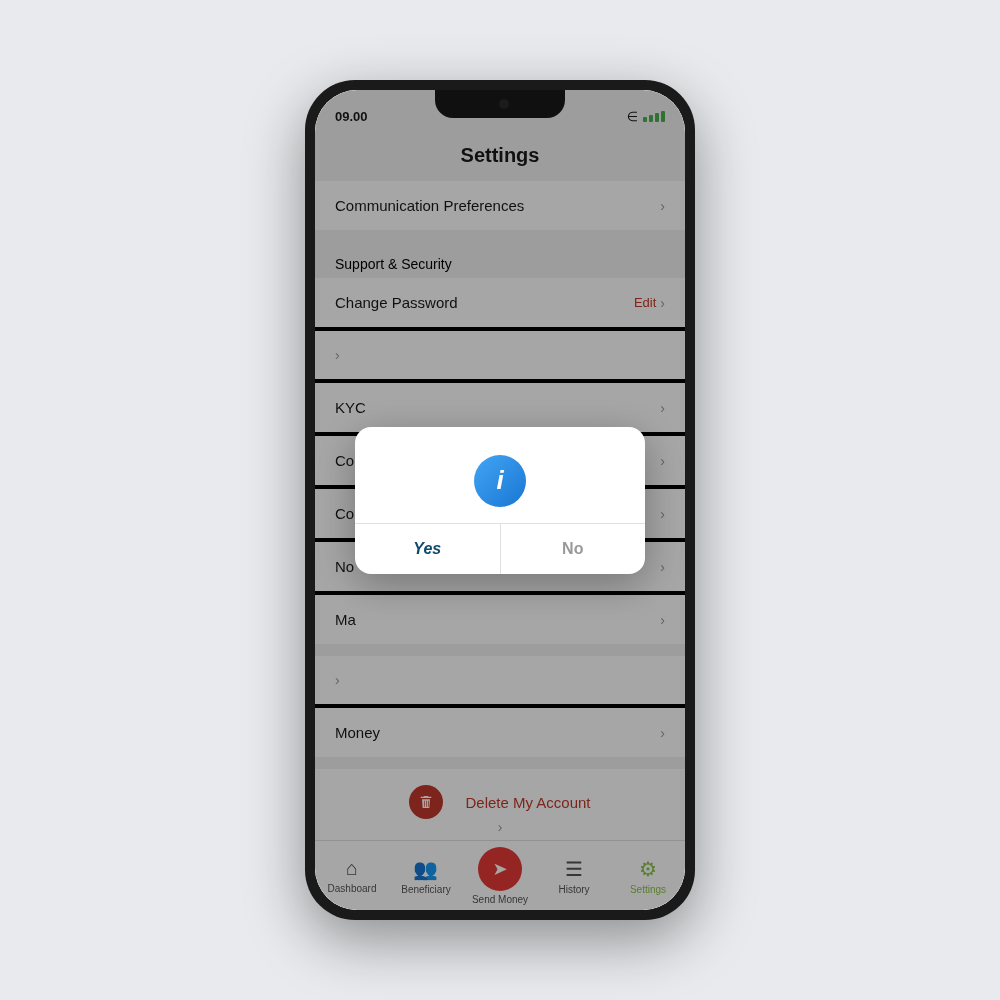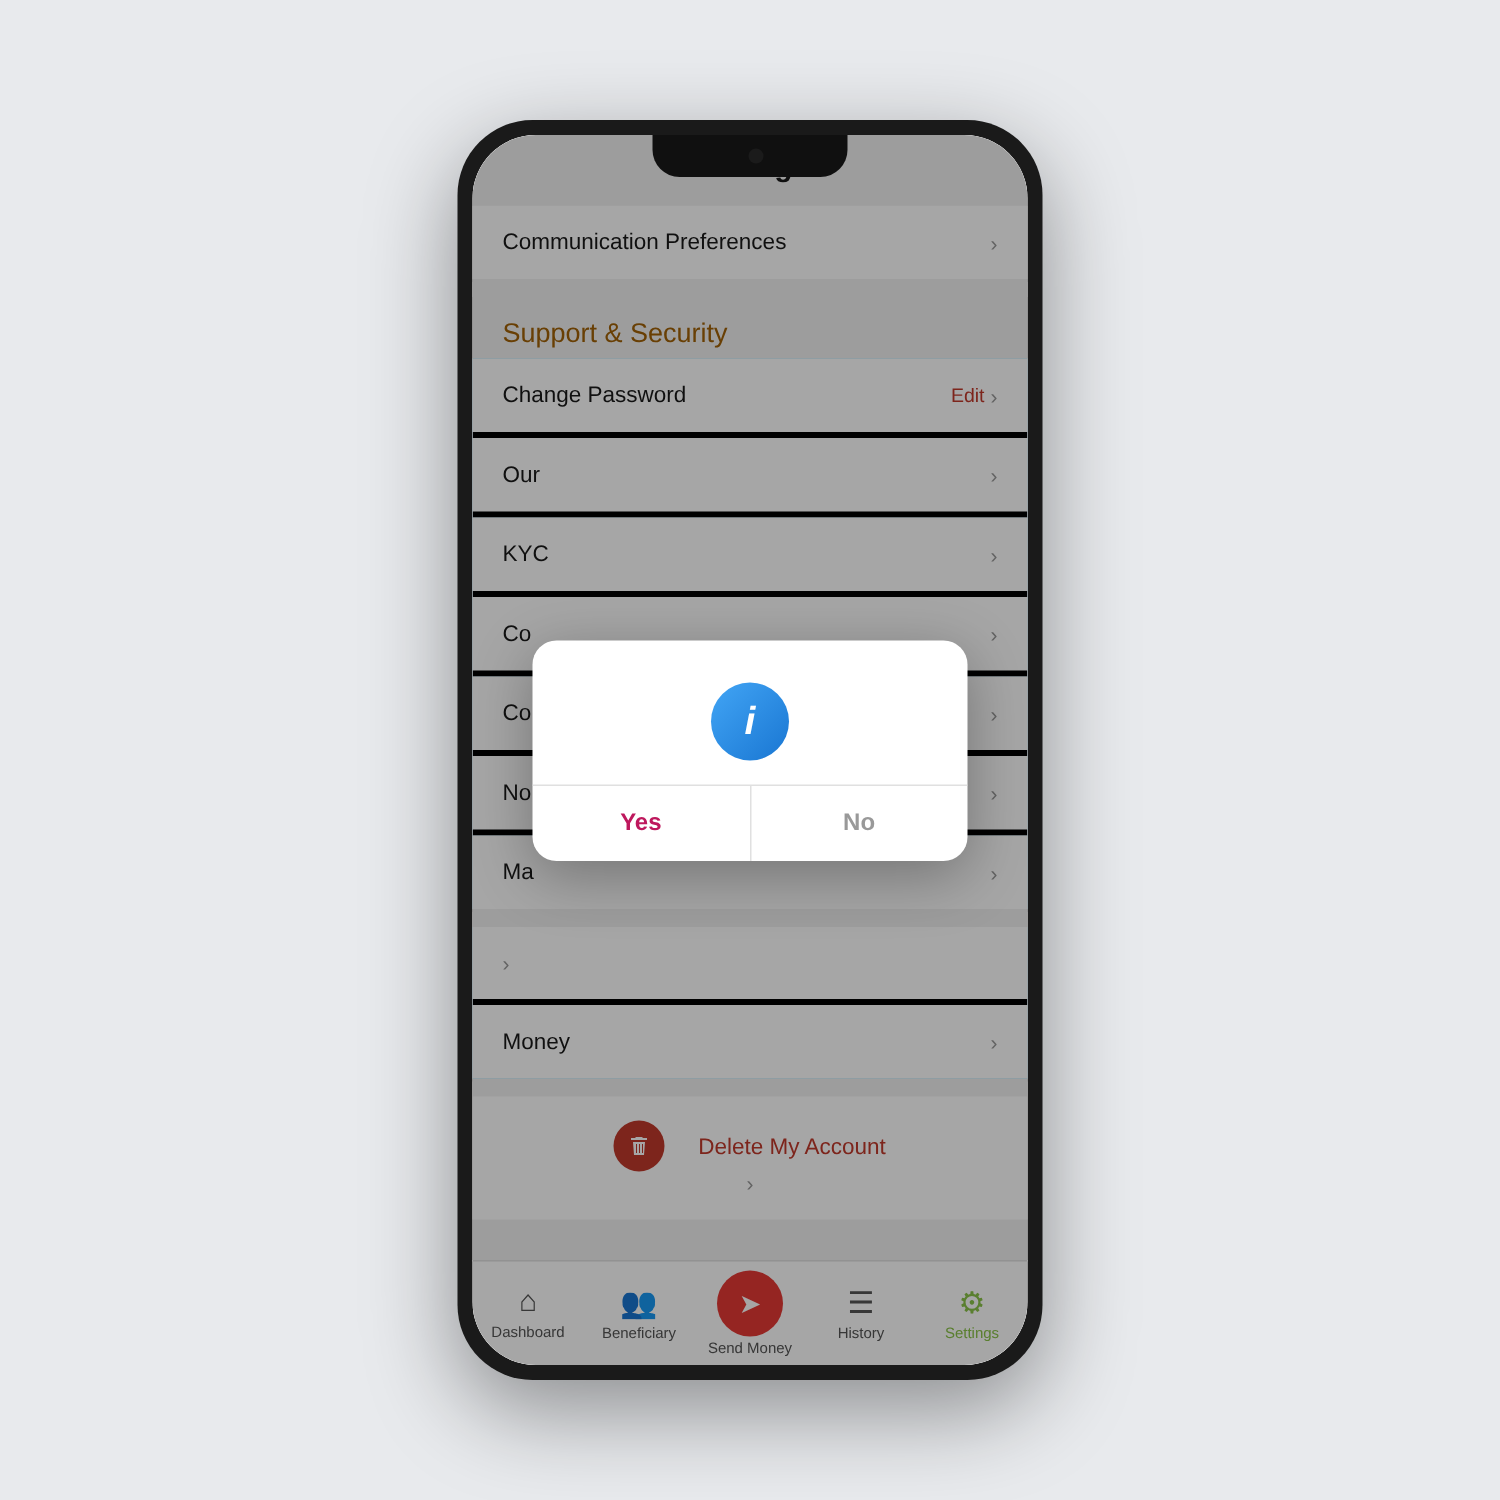--- a/index.html
+++ b/index.html
@@ -115,22 +115,22 @@
 
     
     .content-area {
       flex: 1;
       overflow-y: auto;
       background: #f2f2f2;
       position: relative;
     }
 
     .section-header {
-      font-size: 18px;
-      color: #a16207;
+      font-size: 14px;
+      color: #000000;
       padding: 14px 20px 6px;
       font-weight: 400;
     }
 
     .settings-card {
       background: #7dd3fc;
       margin: 0 0 2px 0;
     }
 
     .settings-item {
@@ -320,22 +320,23 @@
       flex: 1;
       padding: 16px;
       border: none;
       background: transparent;
       cursor: pointer;
       font-size: 16px;
       font-weight: 700;
     }
 
     .dialog-btn-yes {
-      color: #be185d;
+      color: #0c4a6e;
       border-right: 1px solid #e0e0e0;
+      font-style: italic;
     }
 
     .dialog-btn-no {
       color: #999;
     }
 
     .settings-item-right {
       display: flex;
       align-items: center;
     }
@@ -343,20 +344,32 @@
 </head>
 <body>
 
 <div class="phone-outer">
   <div class="phone-screen">
 
     <div class="notch">
       <div class="notch-camera"></div>
     </div>
 
+    <div class="status-bar">
+      <span class="status-time">09.00</span>
+      <div class="status-icons">
+        <span class="wifi-icon">∈</span>
+        <div class="battery-bars">
+          <span style="height:5px;"></span>
+          <span style="height:7px;"></span>
+          <span style="height:9px;"></span>
+          <span style="height:11px;"></span>
+        </div>
+      </div>
+    </div>
 
     <div class="page-title">Settings</div>
 
     <div class="content-area">
 
       <div class="settings-card">
         <div class="settings-item">
           <div class="settings-item-left">
             <span class="settings-item-text">Communication Preferences</span>
           </div>
@@ -376,23 +389,20 @@
           <div class="settings-item-left">
             <span class="settings-item-text">Change Password</span>
           </div>
           <div class="settings-item-right">
             <span class="settings-item-edit">Edit</span>
             <span class="chevron">›</span>
           </div>
         </div>
 
         <div class="settings-item">
-          <div class="settings-item-left">
-            <span class="settings-item-text">Our</span>
-          </div>
           <div class="settings-item-right">
             <span class="chevron">›</span>
           </div>
         </div>
 
         <div class="settings-item">
           <div class="settings-item-left">
             <span class="settings-item-text">KYC</span>
           </div>
           <div class="settings-item-right">

